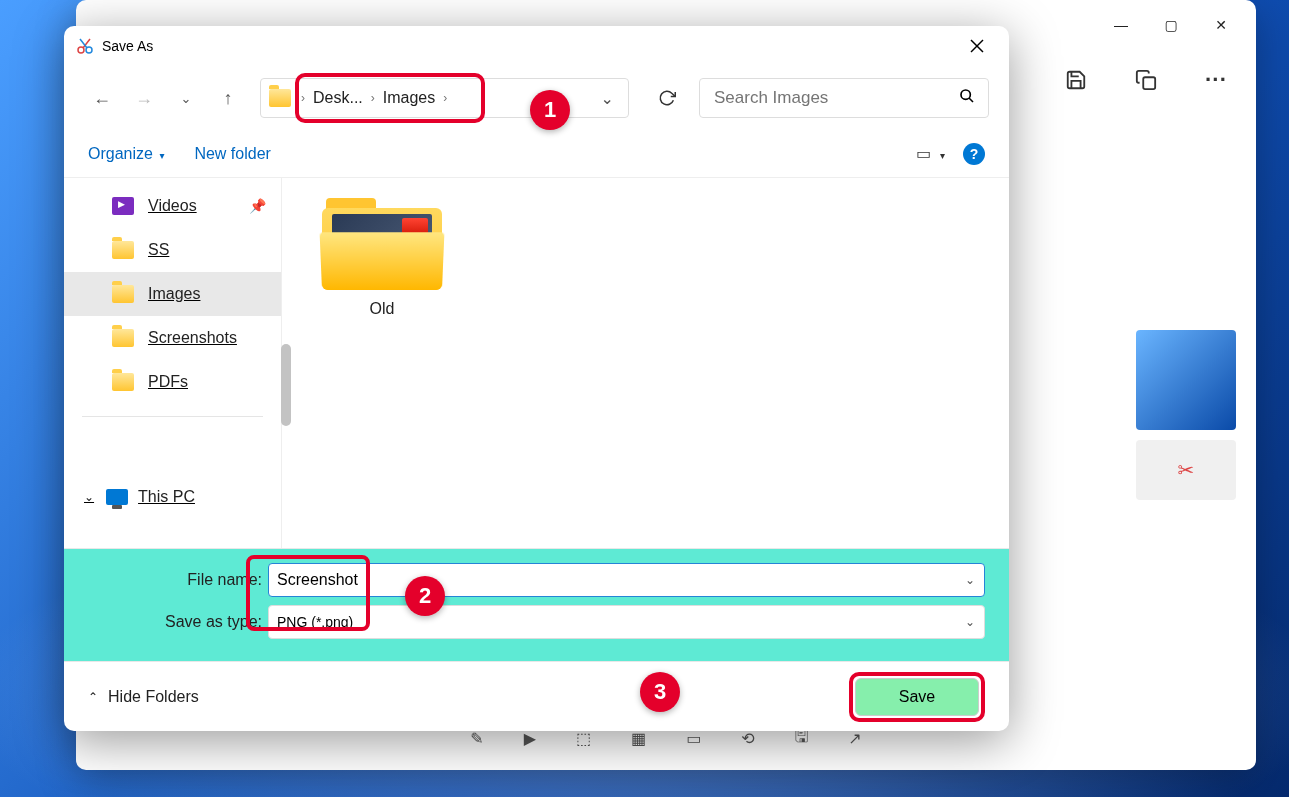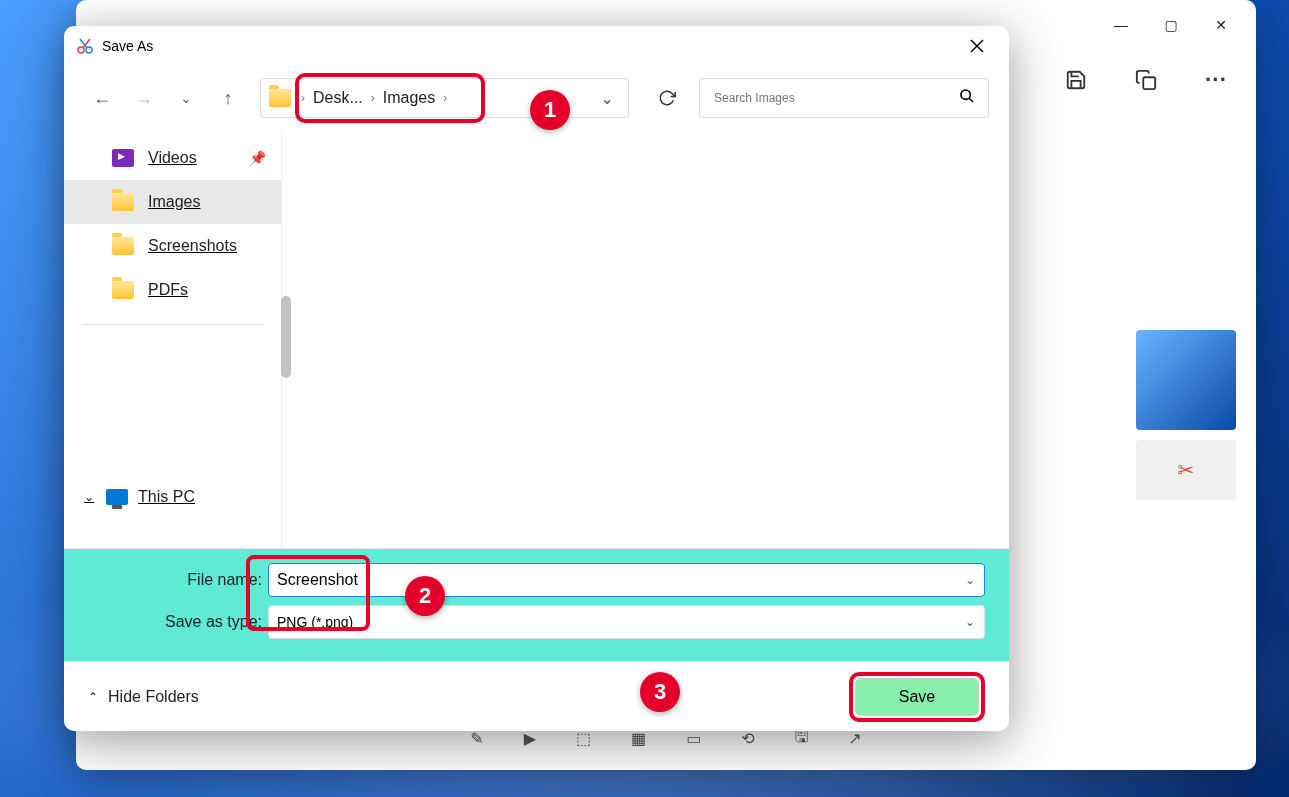--- a/index.html
+++ b/index.html
@@ -24,21 +24,21 @@
 
 .nav-row { height: 64px; display: flex; align-items: center; padding: 0 20px; gap: 6px; }
 .nav-icon { width: 36px; height: 36px; display: flex; align-items: center; justify-content: center; color: #555; font-size: 18px; cursor: pointer; }
 .address-bar { flex: 1; height: 40px; border: 1px solid #ddd; border-radius: 4px; display: flex; align-items: center; padding: 0 8px; margin: 0 8px; position: relative; }
 .folder-glyph { width: 22px; height: 18px; background: linear-gradient(#ffe79a, #ffc531); border-radius: 2px; margin-right: 10px; position: relative; }
 .folder-glyph::before { content: ""; position: absolute; top: -4px; left: 0; width: 10px; height: 4px; background: #ffcf4a; border-radius: 2px 2px 0 0; }
 .crumb { font-size: 16px; color: #222; padding: 4px 8px; cursor: pointer; }
 .crumb-sep { color: #777; font-size: 12px; }
 .addr-highlight { position: absolute; border: 4px solid #e4002b; border-radius: 10px; left: 34px; top: -6px; width: 190px; height: 50px; pointer-events: none; }
 .refresh { width: 36px; height: 36px; display: flex; align-items: center; justify-content: center; margin-left: 6px; color: #333; font-size: 18px; }
-.search-box { width: 290px; height: 40px; border: 1px solid #ddd; border-radius: 4px; padding: 0 40px 0 14px; font-size: 12px; color: #888; position: relative; margin-left: 8px; }
+.search-box { width: 290px; height: 40px; border: 1px solid #ddd; border-radius: 4px; padding: 0 40px 0 14px; font-size: 17px; color: #888; position: relative; margin-left: 8px; }
 .search-wrap { position: relative; }
 .search-icon { position: absolute; right: 14px; top: 10px; color: #333; font-size: 16px; }
 
 .toolbar { height: 48px; display: flex; align-items: center; padding: 0 24px; border-bottom: 1px solid #eee; }
 .tb-link { color: #0067c0; font-size: 16px; cursor: pointer; margin-right: 30px; }
 .tb-drop { font-size: 10px; color: #0067c0; margin-left: 2px; }
 .tb-right { margin-left: auto; display: flex; align-items: center; gap: 18px; }
 .view-icon { color: #333; font-size: 16px; }
 .help-icon { width: 22px; height: 22px; border-radius: 50%; background: #0078d4; color: #fff; display: flex; align-items: center; justify-content: center; font-size: 14px; font-weight: bold; }
 
@@ -177,27 +177,39 @@
       <input class="search-box" placeholder="Search Images" style="">
       <span class="search-icon">
         <svg width="16" height="16" viewBox="0 0 24 24" fill="none" stroke="#000" stroke-width="2.5">
             <circle cx="10" cy="10" r="7"></circle>
             <line x1="21" y1="21" x2="15" y2="15"></line>
           </svg>
       </span>
     </div>
   </div>
 
+  <div class="toolbar">
+    <span class="tb-link"><span>Organize</span> <span class="tb-drop">▾</span></span>
+    <span class="tb-link">New folder</span>
+    <div class="tb-right">
+      <span class="view-icon">▭ &nbsp;<span style="font-size:10px">▾</span></span>
+      <span class="help-icon">?</span>
+    </div>
+  </div>
 
   <div class="body-area">
     <div class="sidebar">
       <div class="sb-item">
         <div class="sb-videos-icon"></div>
         <span class="label">Videos</span>
         <span class="pin">📌</span>
+      </div>
+      <div class="sb-item">
+        <div class="folder-glyph"></div>
+        <span class="label">SS</span>
       </div>
       <div class="sb-item selected">
         <div class="folder-glyph"></div>
         <span class="label">Images</span>
       </div>
       <div class="sb-item">
         <div class="folder-glyph"></div>
         <span class="label">Screenshots</span>
       </div>
       <div class="sb-item">
@@ -207,20 +219,31 @@
       <div class="sb-scroll"></div>
       <div class="sb-divider"></div>
       <div style="flex:1"></div>
       <div class="sb-thispc" style="margin-bottom:30px">
         <span class="chev">⌄</span>
         <div class="monitor-icon"></div>
         <span>This PC</span>
       </div>
     </div>
 
+    <div class="content">
+      <div class="folder-item">
+        <div class="big-folder">
+          <div class="big-folder-tab"></div>
+          <div class="big-folder-back"></div>
+          <div class="big-folder-content"></div>
+          <div class="big-folder-front"></div>
+        </div>
+        <div class="folder-name">Old</div>
+      </div>
+    </div>
   </div>
 
   <div class="file-section">
     <div class="file-row">
       <div class="file-label">File name:</div>
       <div class="file-input-wrap">
         <input class="file-input" value="Screenshot" style="">
         <span class="combo-arrow">⌄</span>
       </div>
     </div>

